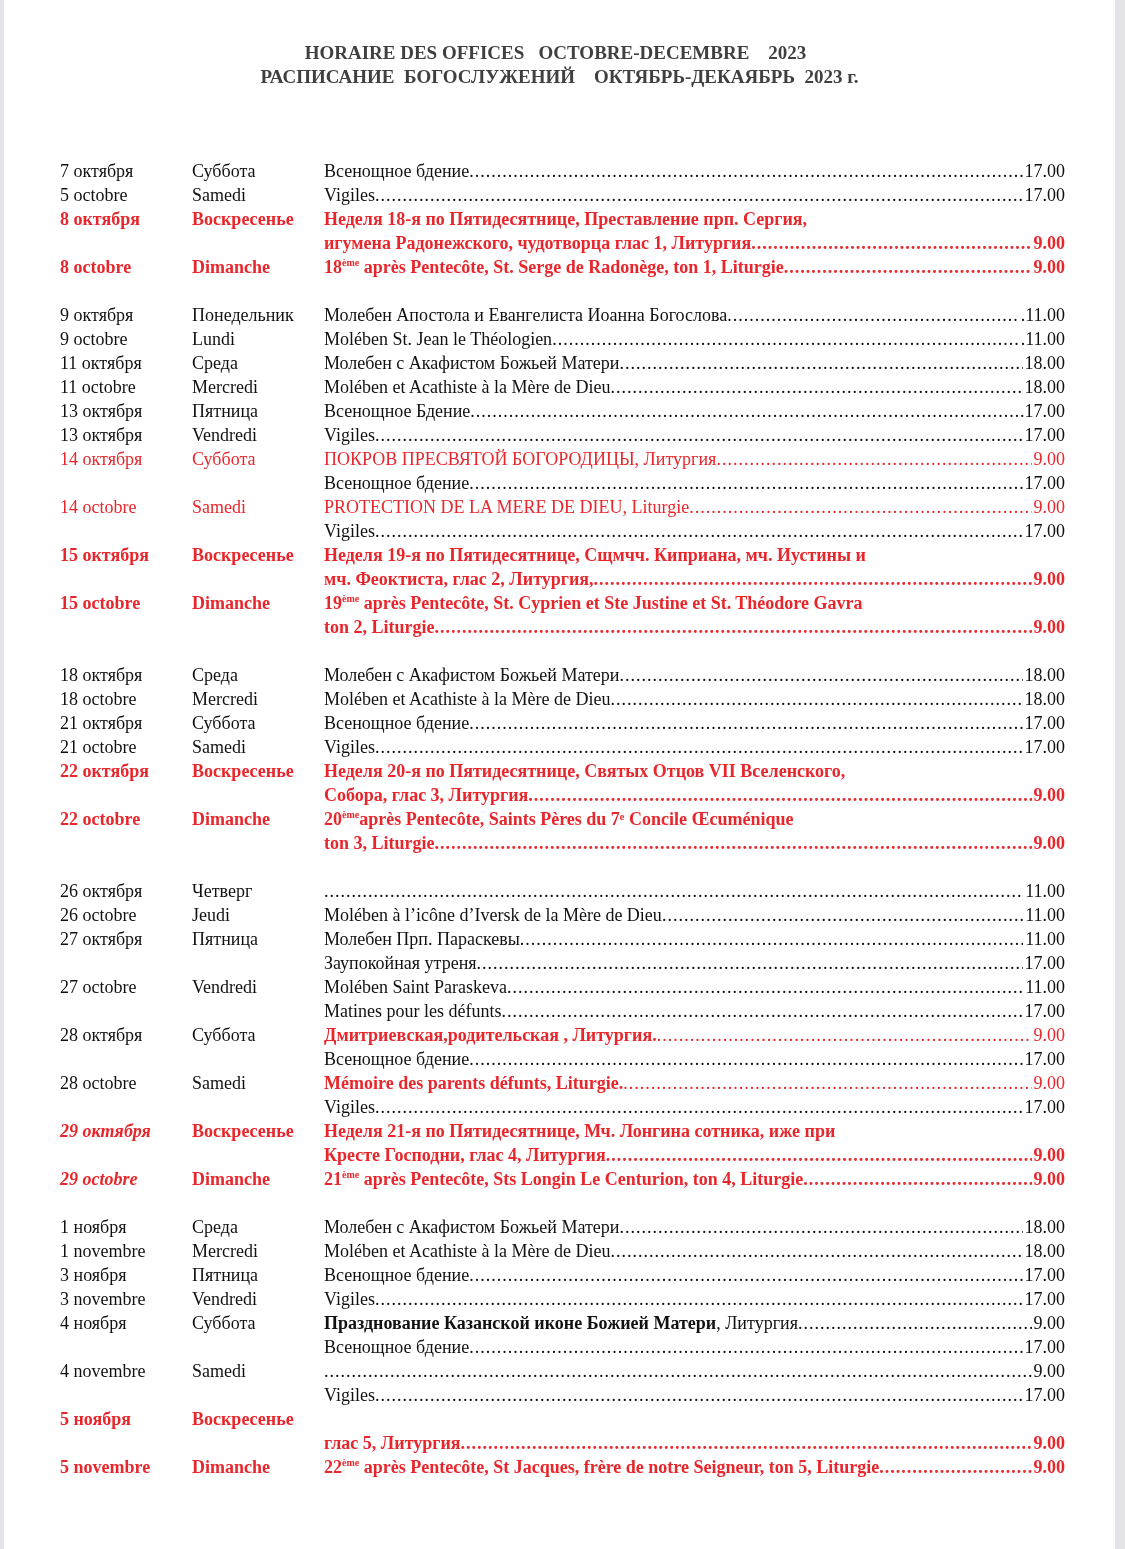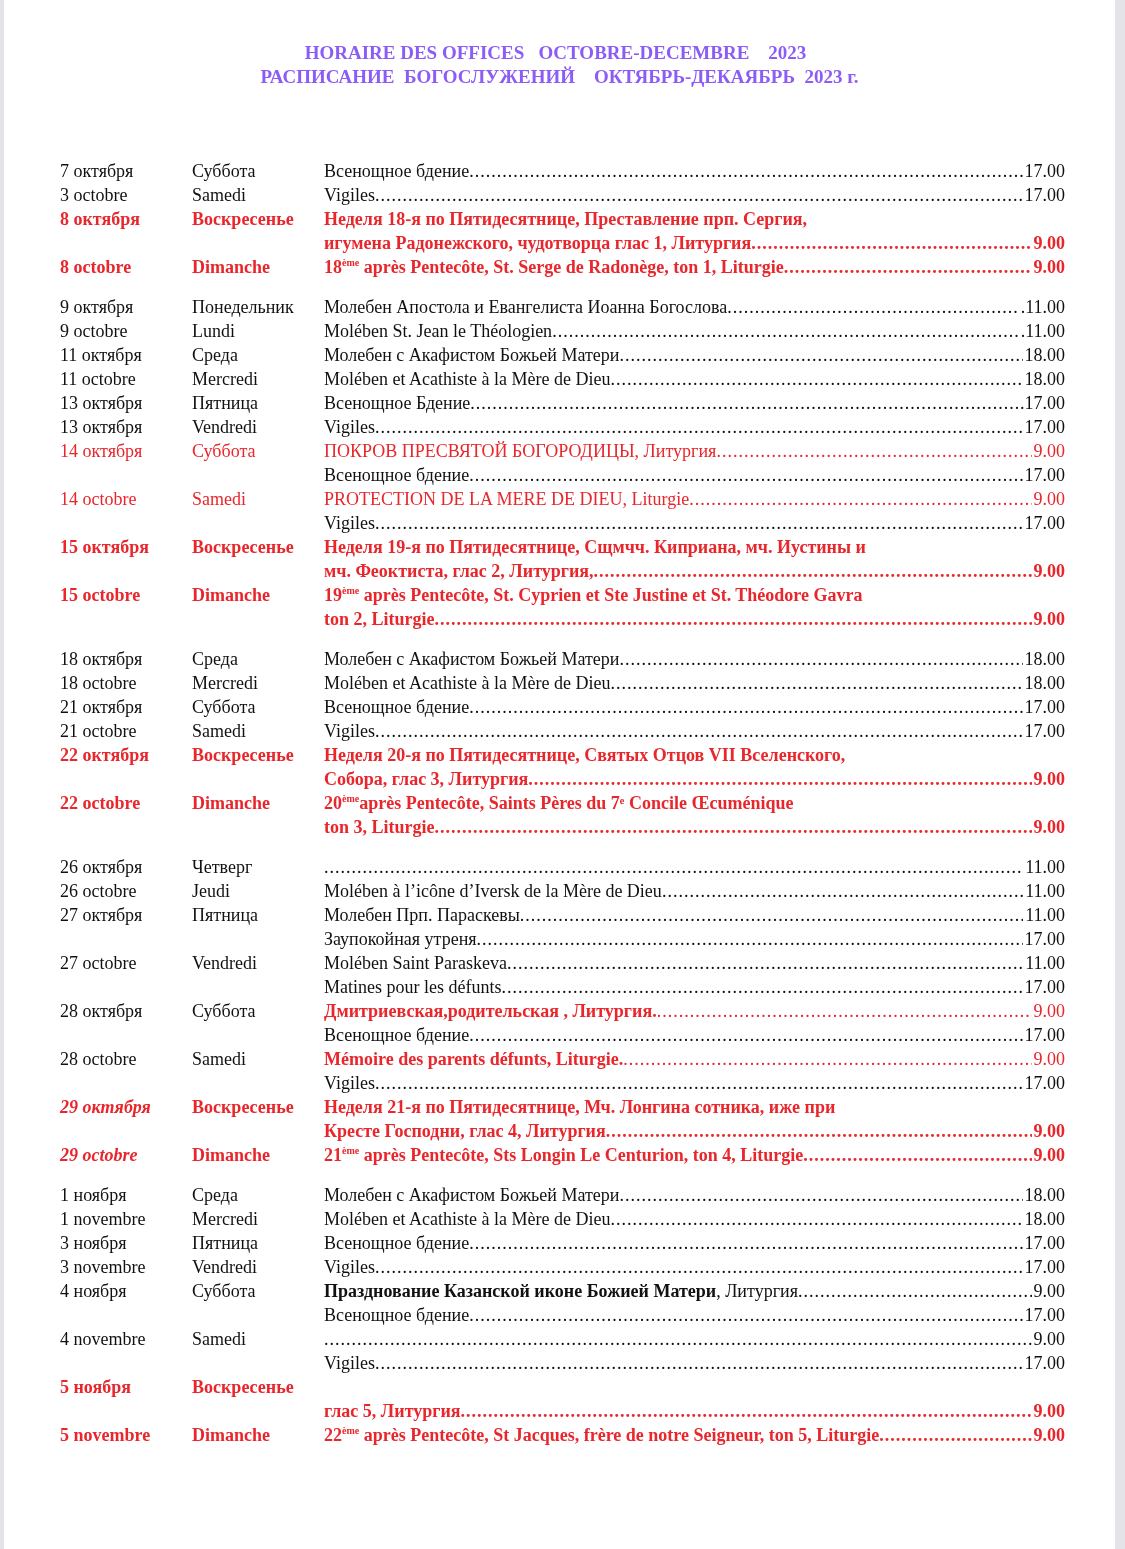--- a/index.html
+++ b/index.html
@@ -11,35 +11,35 @@
       position: relative;
     }
     .page {
       position: absolute; left: 4px; top: 0;
       width: 1111px; height: 1549px;
       background: #ffffff;
     }
     .title {
       position: absolute; left: 0; width: 100%;
       text-align: center;
-      color: #8b5cf6;
+      color: #404040;
       font-weight: bold;
       font-size: 19px;
       letter-spacing: 0px;
       white-space: pre;
     }
     .t1 { top: 42px; left: -4px; }
     .t2 { top: 66px; left: 0px; }
     .schedule { position: absolute; left: 0; top: 159px; width: 100%; }
     .row {
       position: relative; height: 24px; line-height: 24px;
       font-size: 18px; color: #111;
       white-space: nowrap;
     }
-    .row.gap { margin-top: 16px; }
+    .row.gap { margin-top: 24px; }
     .row .date { position: absolute; left: 56px; }
     .row .day { position: absolute; left: 188px; }
     .row .desc {
       position: absolute; left: 320px; right: 50px;
       display: flex; align-items: baseline; overflow: hidden;
     }
     .row .desc .txt { flex: 0 0 auto; }
     .row .desc .dots {
       flex: 1 1 auto; overflow: hidden; white-space: nowrap;
       letter-spacing: 1px;
@@ -65,21 +65,21 @@
       <div class="row">
         <span class="date">7 октября</span>
         <span class="day">Суббота</span>
         <span class="desc">
           <span class="txt"><span> Всенощное бдение</span></span>
           <span class="dots"></span>
           <span class="time">17.00</span>
         </span>
       </div>
       <div class="row">
-        <span class="date">3 octobre</span>
+        <span class="date">5 octobre</span>
         <span class="day">Samedi</span>
         <span class="desc">
           <span class="txt"><span>Vigiles</span></span>
           <span class="dots"></span>
           <span class="time">17.00</span>
         </span>
       </div>
       <div class="row nodots">
         <span class="date red bold">8 октября</span>
         <span class="day red bold">Воскресенье</span>

